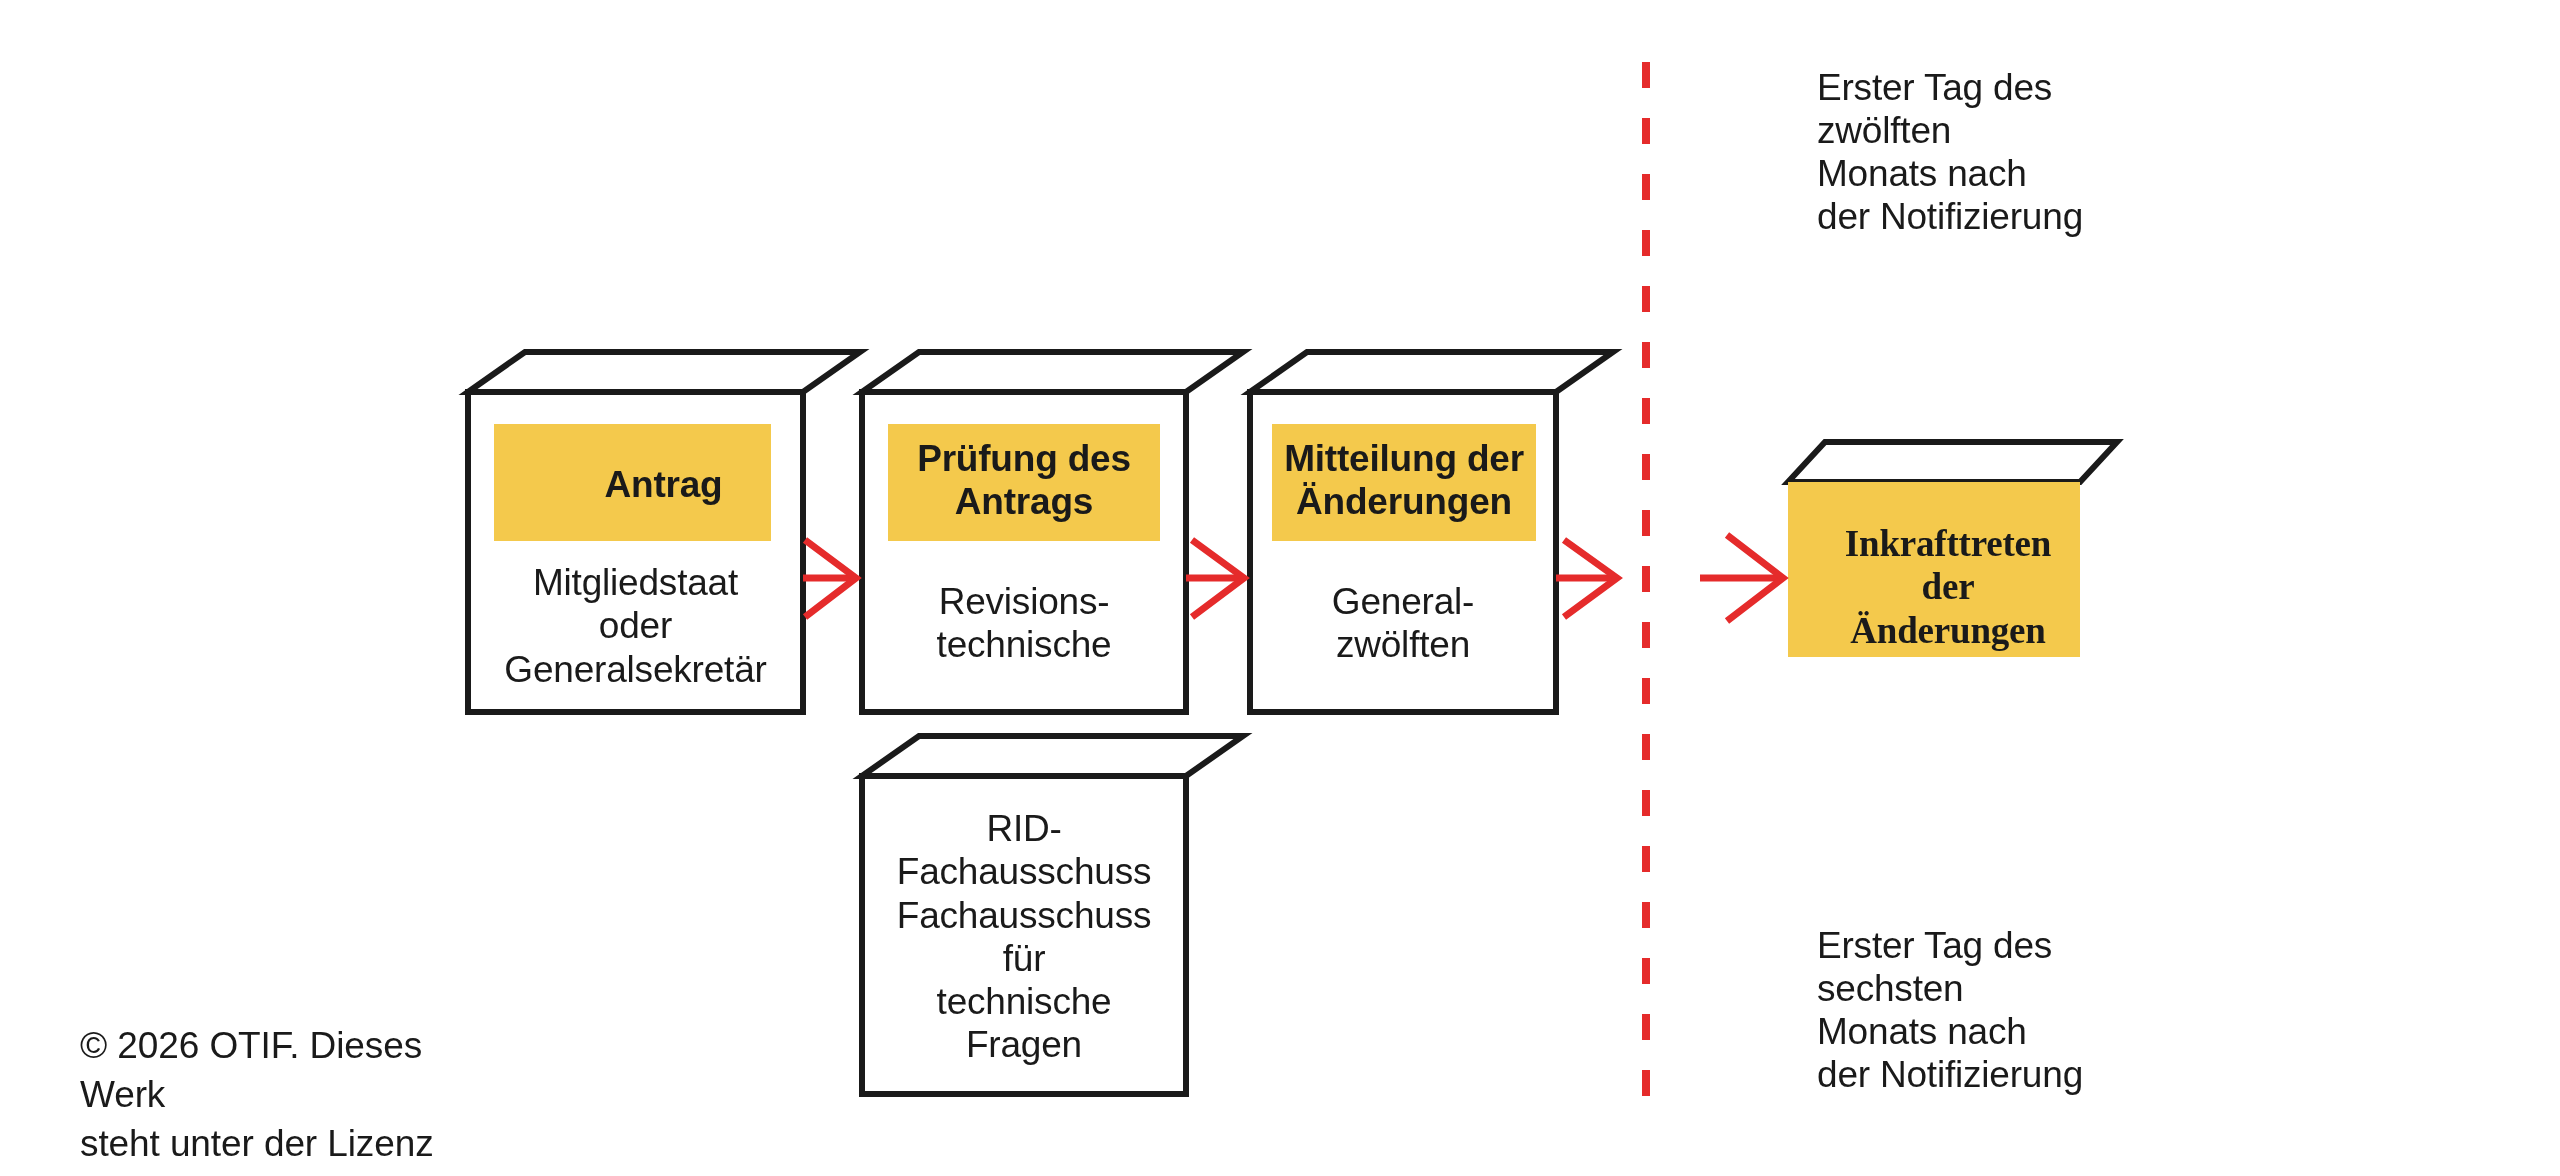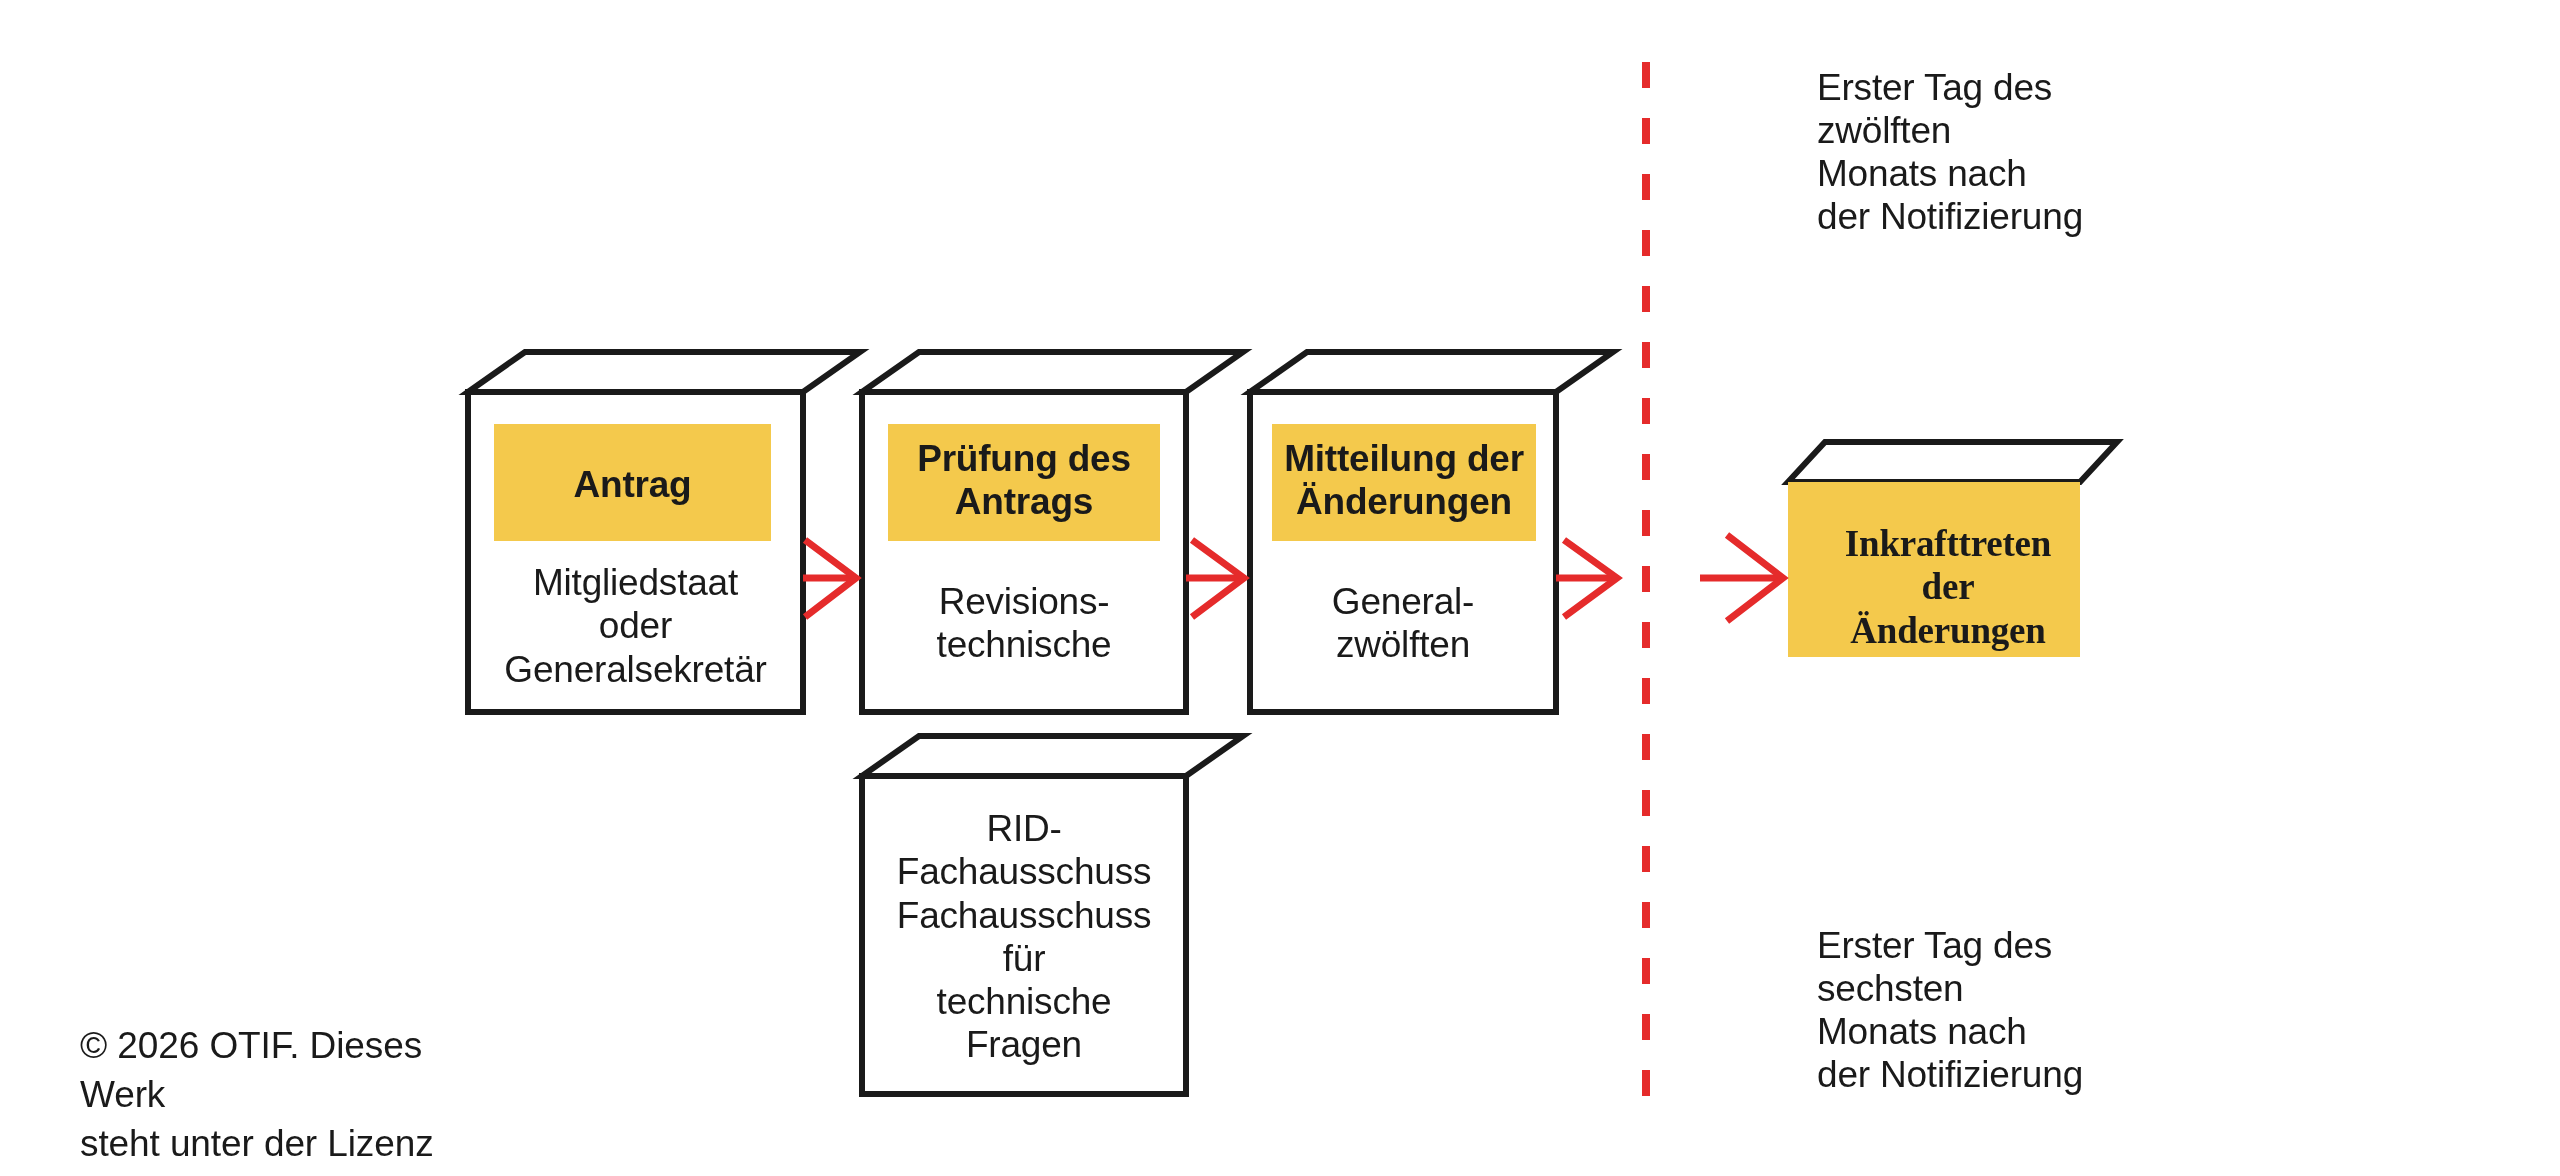--- a/index.html
+++ b/index.html
@@ -117,21 +117,21 @@
     </g>
 
     <g fill="none" stroke="#E52B2B" stroke-width="7" stroke-linecap="butt" stroke-linejoin="miter">
       <line x1="1700" y1="578" x2="1782" y2="578"></line>
       <polyline points="1727,535 1783,578 1727,621"></polyline>
     </g>
 
     <line x1="1646" y1="62" x2="1646" y2="1112" stroke="#E52B2B" stroke-width="8" stroke-dasharray="26 30" stroke-linecap="butt"></line>
   </svg>
 
-  <div class="box-label hl-label" style="left:494px; top:463px; width:277px;">Antrag</div>
+  <div class="box-label hl-label" style="left:494px; top:463px; width:277px;padding-left:31px;">Antrag</div>
   <div class="box-label hl-label" style="left:884px; top:437px; width:280px;">Prüfung des
 Antrags</div>
 
   <div class="box-label sub-label" style="left:460px; top:561px; width:351px;">Mitgliedstaat
 oder
 Generalsekretär</div>
   <div class="box-label sub-label" style="left:862px; top:580px; width:324px;">Revisions-
 technische</div>
 
   <div class="box-label hl-label" style="left:1268px; top:437px; width:272px;">Mitteilung der

